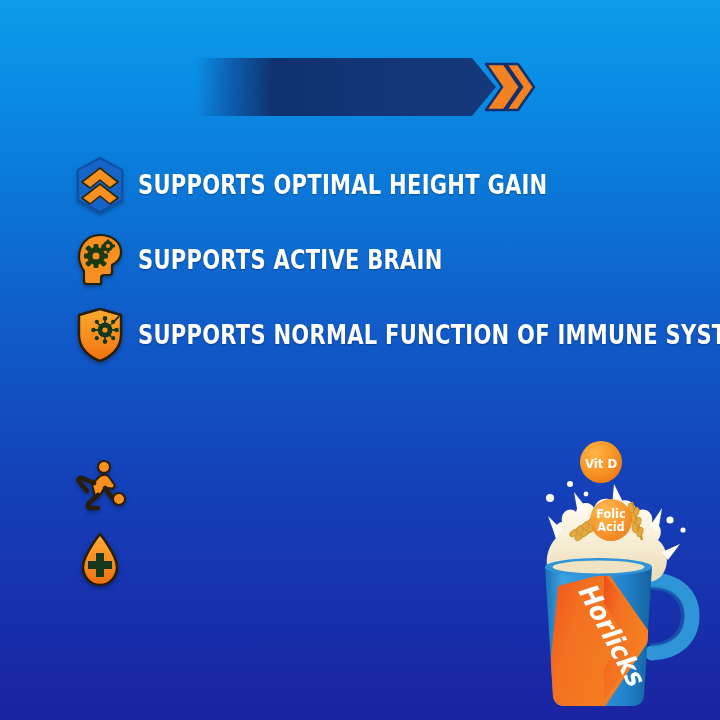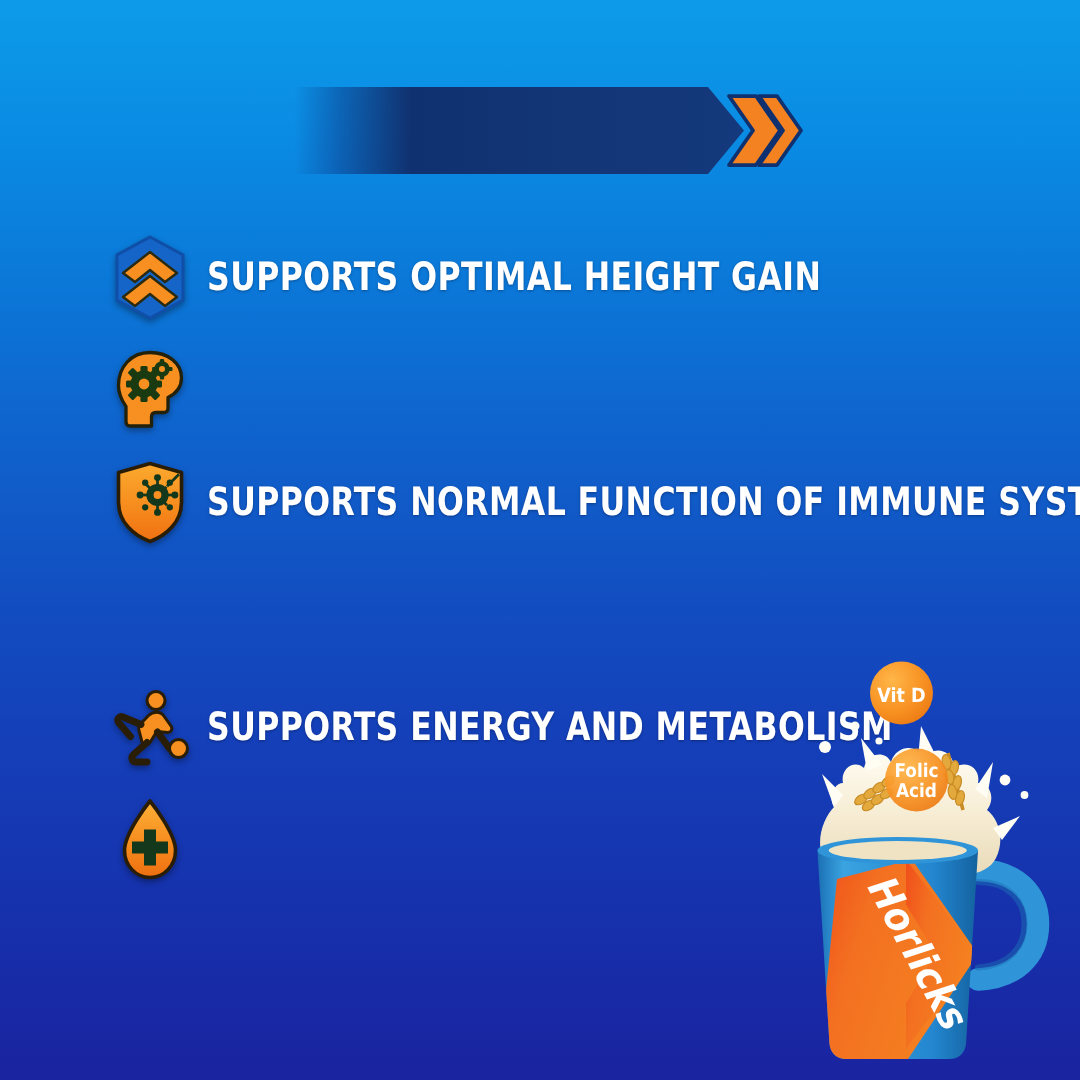--- a/index.html
+++ b/index.html
@@ -157,20 +157,21 @@
         <circle cx="37" cy="15" r="5.2" fill="#1a3a12"></circle>
         <circle cx="37" cy="15" r="2" fill="#f79020"></circle>
         <g fill="#1a3a12">
           <rect x="35.6" y="8.4" width="2.8" height="3" rx="0.8"></rect>
           <rect x="35.6" y="19" width="2.8" height="3" rx="0.8"></rect>
           <rect x="30.4" y="13.6" width="3" height="2.8" rx="0.8"></rect>
           <rect x="41" y="13.6" width="3" height="2.8" rx="0.8"></rect>
         </g>
       </svg>
     </div>
+    <div class="benefit-label"><span>SUPPORTS ACTIVE BRAIN</span></div>
   </div>
 
   <div class="benefit-row" style="top:304px">
     <div class="benefit-icon">
       <svg width="52" height="58" viewBox="0 0 52 58">
         <defs>
           <linearGradient id="shieldGrad" x1="0" y1="0" x2="0" y2="1">
             <stop offset="0%" stop-color="#fbaa2e"></stop>
             <stop offset="55%" stop-color="#f78c1e"></stop>
             <stop offset="100%" stop-color="#ef7012"></stop>
@@ -211,21 +212,20 @@
           <path d="M28 19 C31 16 36 16 38 19 L43 26 C44.4 28 43 30.6 40.6 30.4
                    L33.6 29.6 L29 37 C27.6 39.2 24.4 39 23.6 36.4 L21.6 28.8
                    C21 26.4 22.2 24 24.4 22.8 Z"></path>
           <path d="M23 25 L11 20 C8.6 19 6.6 21.4 8 23.6 L16 33" fill="none" stroke-width="4.6"></path>
           <path d="M27 37 L18 45 C16 47 17 50 19.6 50 L27 50" fill="none" stroke-width="4.6"></path>
           <path d="M34 30 L42 41" fill="none" stroke-width="4.6"></path>
           <circle cx="48" cy="41" r="6"></circle>
         </g>
       </svg>
     </div>
-    <div class="benefit-label"><span>SUPPORTS ENERGY AND METABOLISM</span></div>
   </div>
 
   <div class="benefit-row" style="top:529px">
     <div class="benefit-icon">
       <svg width="48" height="58" viewBox="0 0 48 58">
         <defs>
           <linearGradient id="dropGrad" x1="0" y1="0" x2="0" y2="1">
             <stop offset="0%" stop-color="#fbb037"></stop>
             <stop offset="55%" stop-color="#f78c1e"></stop>
             <stop offset="100%" stop-color="#ee6f11"></stop>

